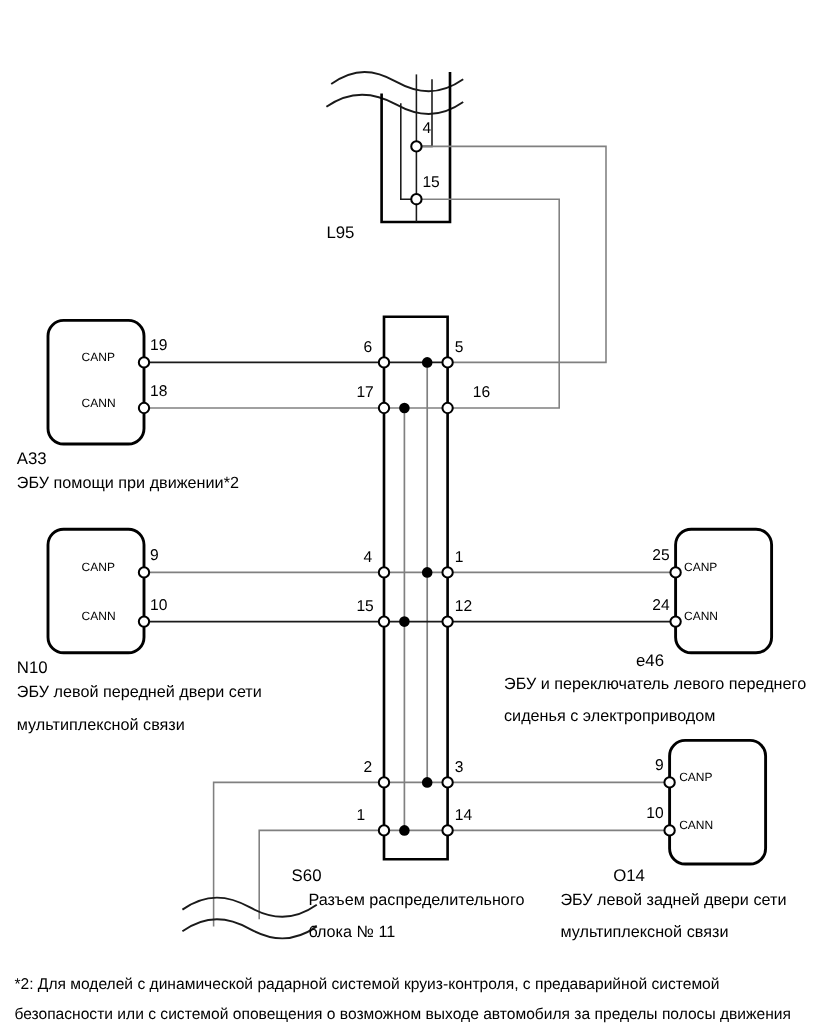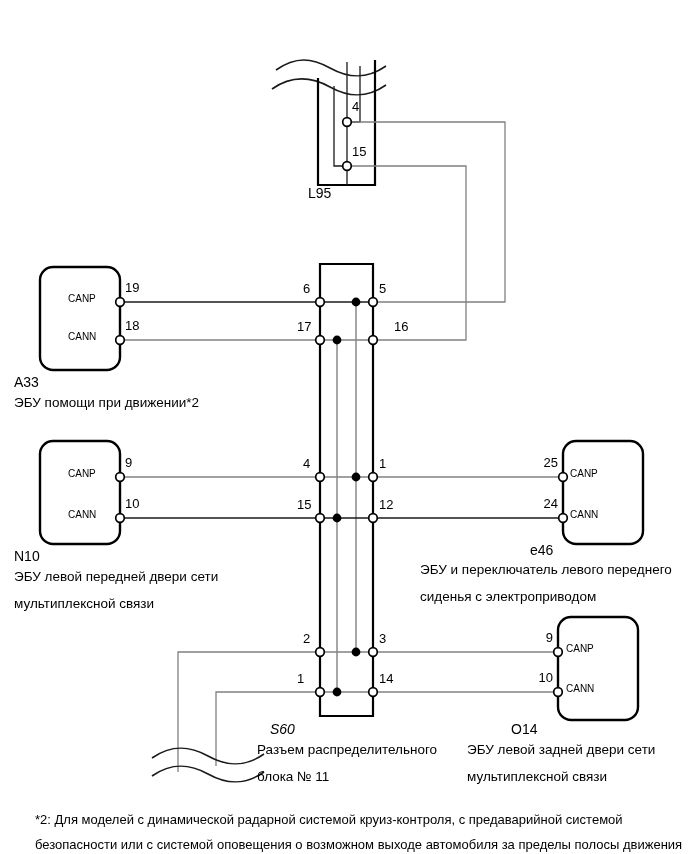--- a/index.html
+++ b/index.html
@@ -40,21 +40,20 @@
   }
   .code-label {
     font-size: 14px;
   }
   .desc-label {
     font-size: 13.5px;
   }
   .footnote {
     font-size: 13px;
     line-height: 1.85;
-    margin-left: 23px;
   }
   .r-align {
     text-align: right;
   }
 </style>
 </head>
 <body>
 
 <div id="diagram-root">
 
@@ -188,21 +187,21 @@
       <circle cx="337" cy="340" r="4.4"></circle>
       <circle cx="356" cy="477" r="4.4"></circle>
       <circle cx="337" cy="518" r="4.4"></circle>
       <circle cx="356" cy="652" r="4.4"></circle>
       <circle cx="337" cy="692" r="4.4"></circle>
     </g>
   </svg>
 
   <div class="lbl pin-num" style="left:352px; top:100px;">4</div>
   <div class="lbl pin-num" style="left:352px; top:145px;">15</div>
-  <div class="lbl code-label" style="left:272px; top:186px;margin-left:36px;">L95</div>
+  <div class="lbl code-label" style="left:272px; top:186px;">L95</div>
 
   <div class="lbl term-label" style="left:68px; top:294px;">CANP</div>
   <div class="lbl term-label" style="left:68px; top:332px;">CANN</div>
   <div class="lbl pin-num" style="left:125px; top:281px;">19</div>
   <div class="lbl pin-num" style="left:125px; top:319px;">18</div>
   <div class="lbl code-label" style="left:14px; top:375px;">A33</div>
   <div class="lbl desc-label" style="left:14px; top:396px;">ЭБУ помощи при движении*2</div>
 
   <div class="lbl pin-num" style="left:303px; top:282px;">6</div>
   <div class="lbl pin-num" style="left:379px; top:282px;">5</div>
@@ -234,20 +233,20 @@
   <div class="lbl desc-label" style="left:420px; top:590px;">сиденья с электроприводом</div>
 
   <div class="lbl term-label" style="left:566px; top:644px;">CANP</div>
   <div class="lbl term-label" style="left:566px; top:684px;">CANN</div>
   <div class="lbl pin-num r-align" style="left:513px; top:631px; width:40px;">9</div>
   <div class="lbl pin-num r-align" style="left:513px; top:671px; width:40px;">10</div>
   <div class="lbl code-label" style="left:511px; top:722px;">O14</div>
   <div class="lbl desc-label" style="left:467px; top:743px;">ЭБУ левой задней двери сети</div>
   <div class="lbl desc-label" style="left:467px; top:770px;">мультиплексной связи</div>
 
-  <div class="lbl code-label" style="left:270px; top:722px;font-style:italic;">S60</div>
+  <div class="lbl code-label" style="left:243px; top:722px;">S60</div>
   <div class="lbl desc-label" style="left:257px; top:743px;">Разъем распределительного</div>
   <div class="lbl desc-label" style="left:257px; top:770px;">блока № 11</div>
 
   <div class="lbl footnote" style="left:12px; top:808px;">*2: Для моделей с динамической радарной системой круиз-контроля, с предаварийной системой</div>
   <div class="lbl footnote" style="left:12px; top:833px;">безопасности или с системой оповещения о возможном выходе автомобиля за пределы полосы движения</div>
 
 </div>
 
 </body></html>

